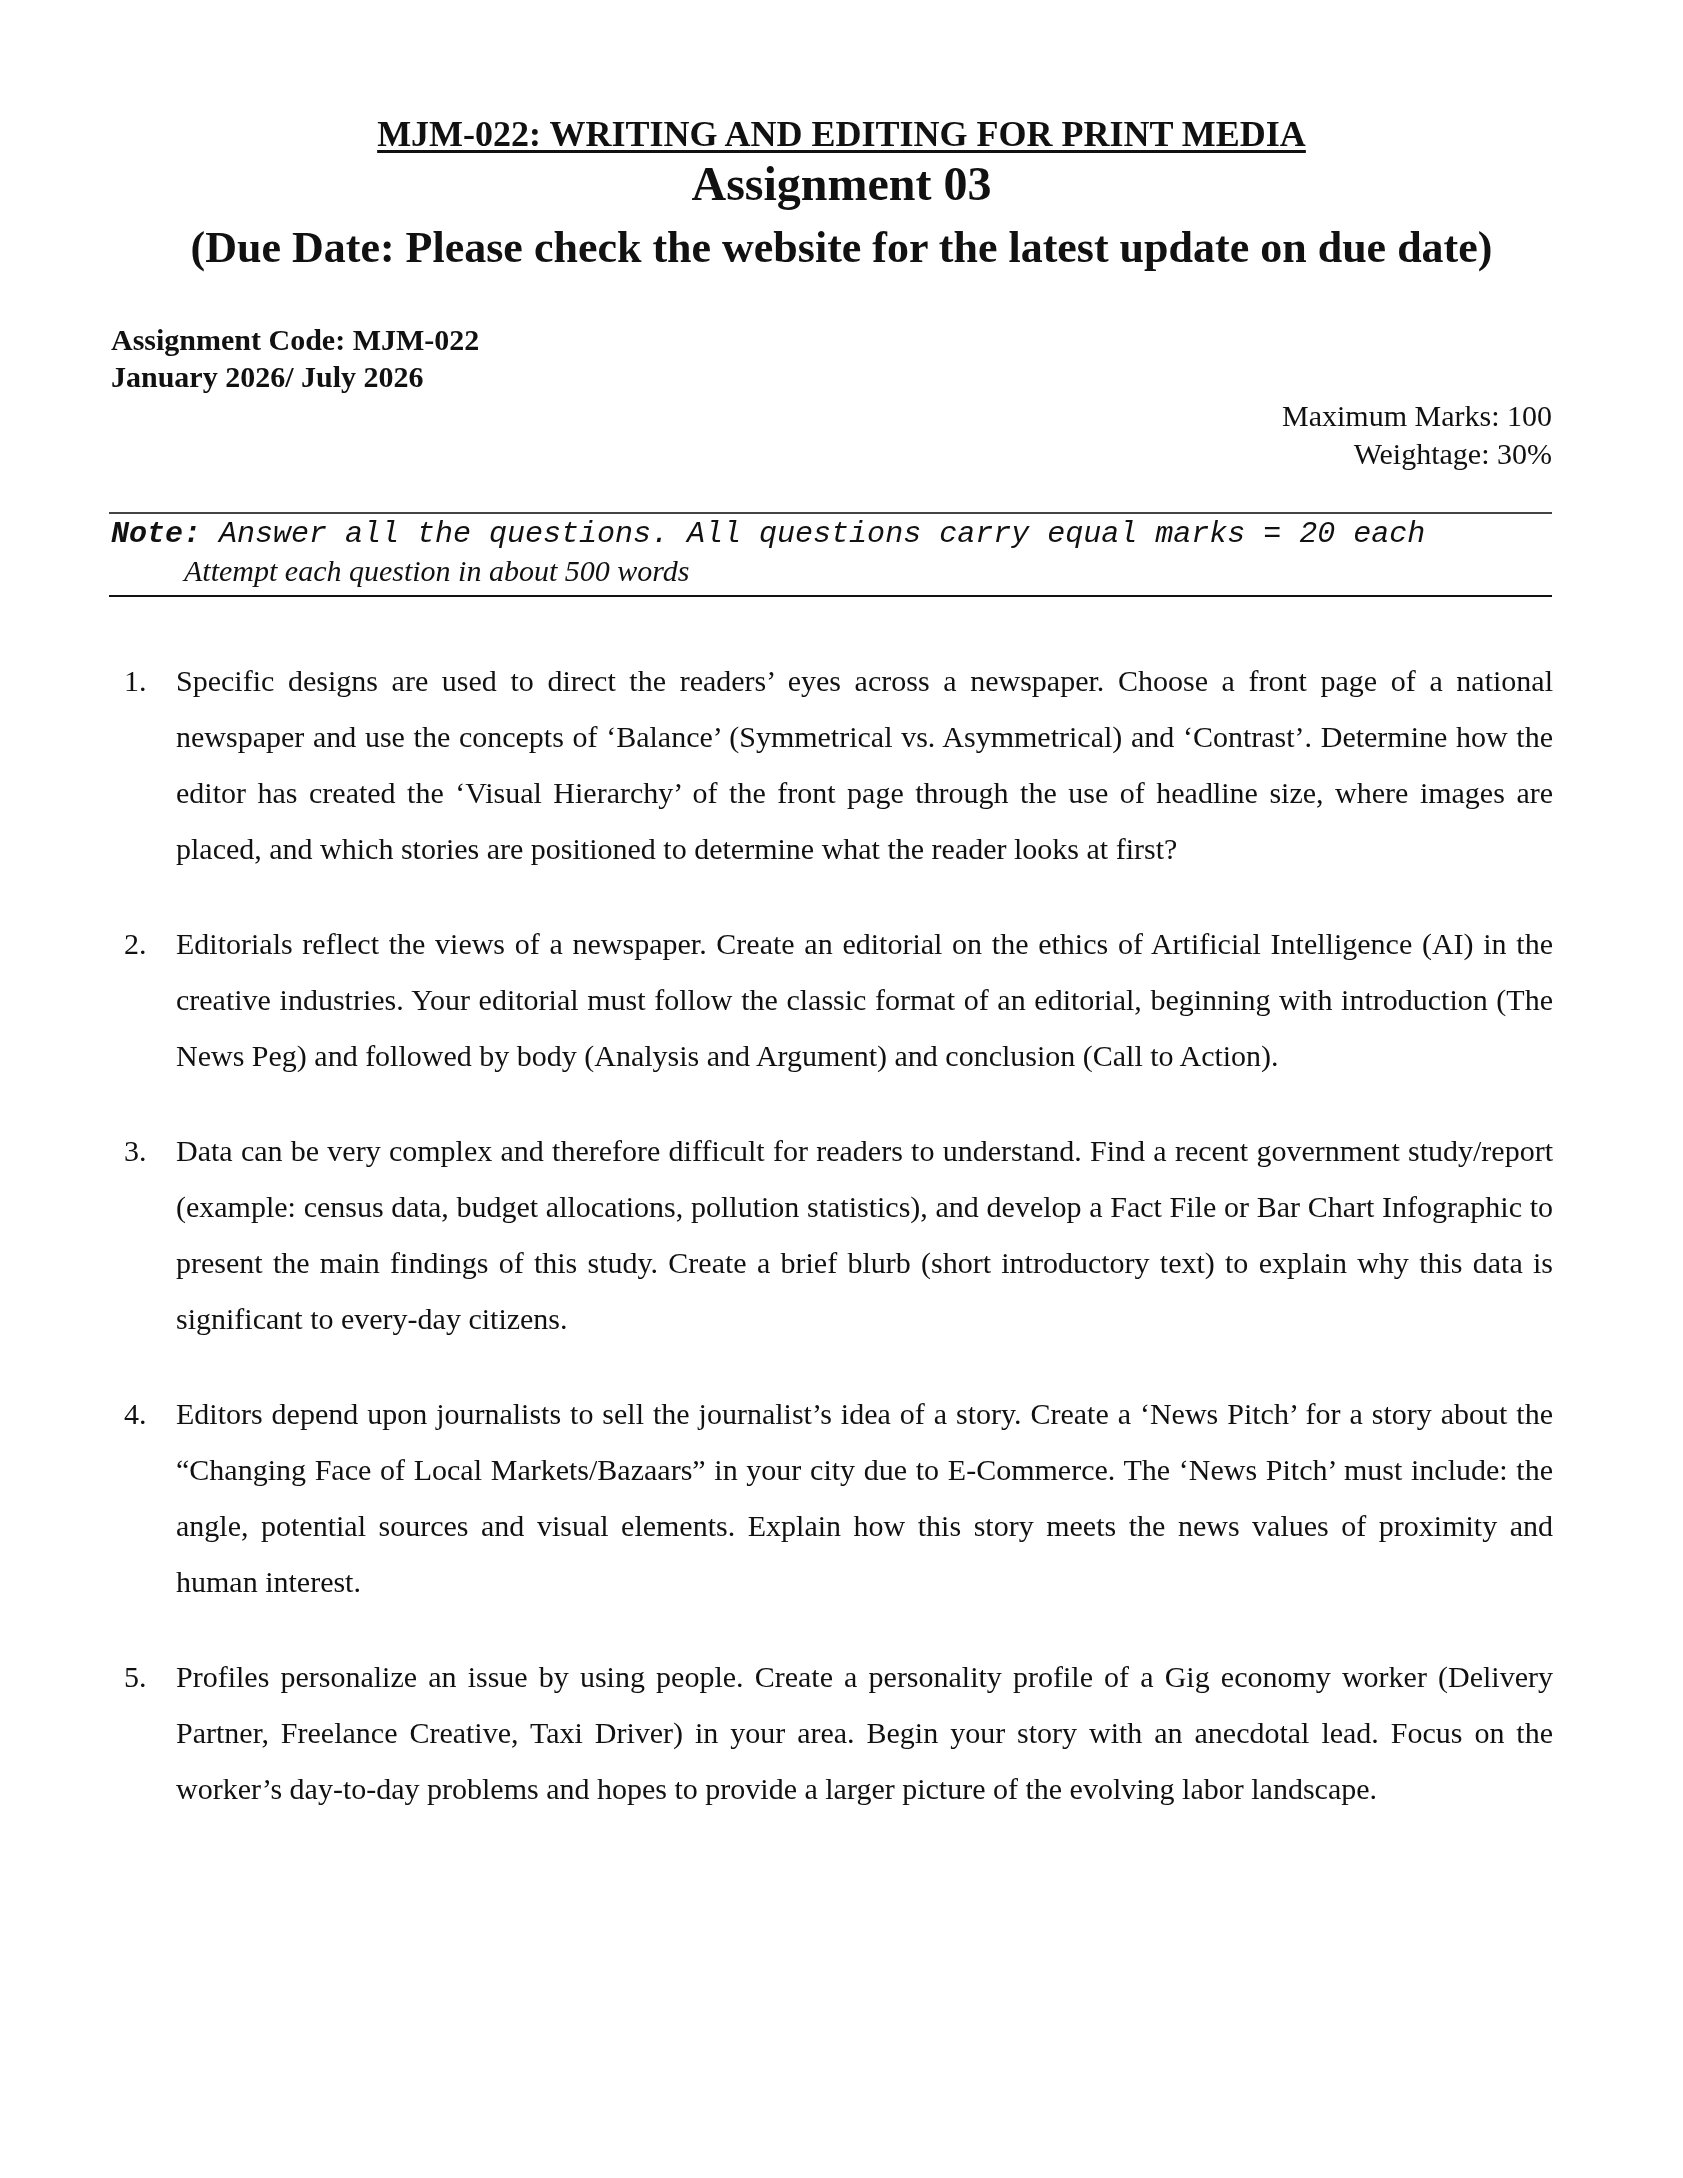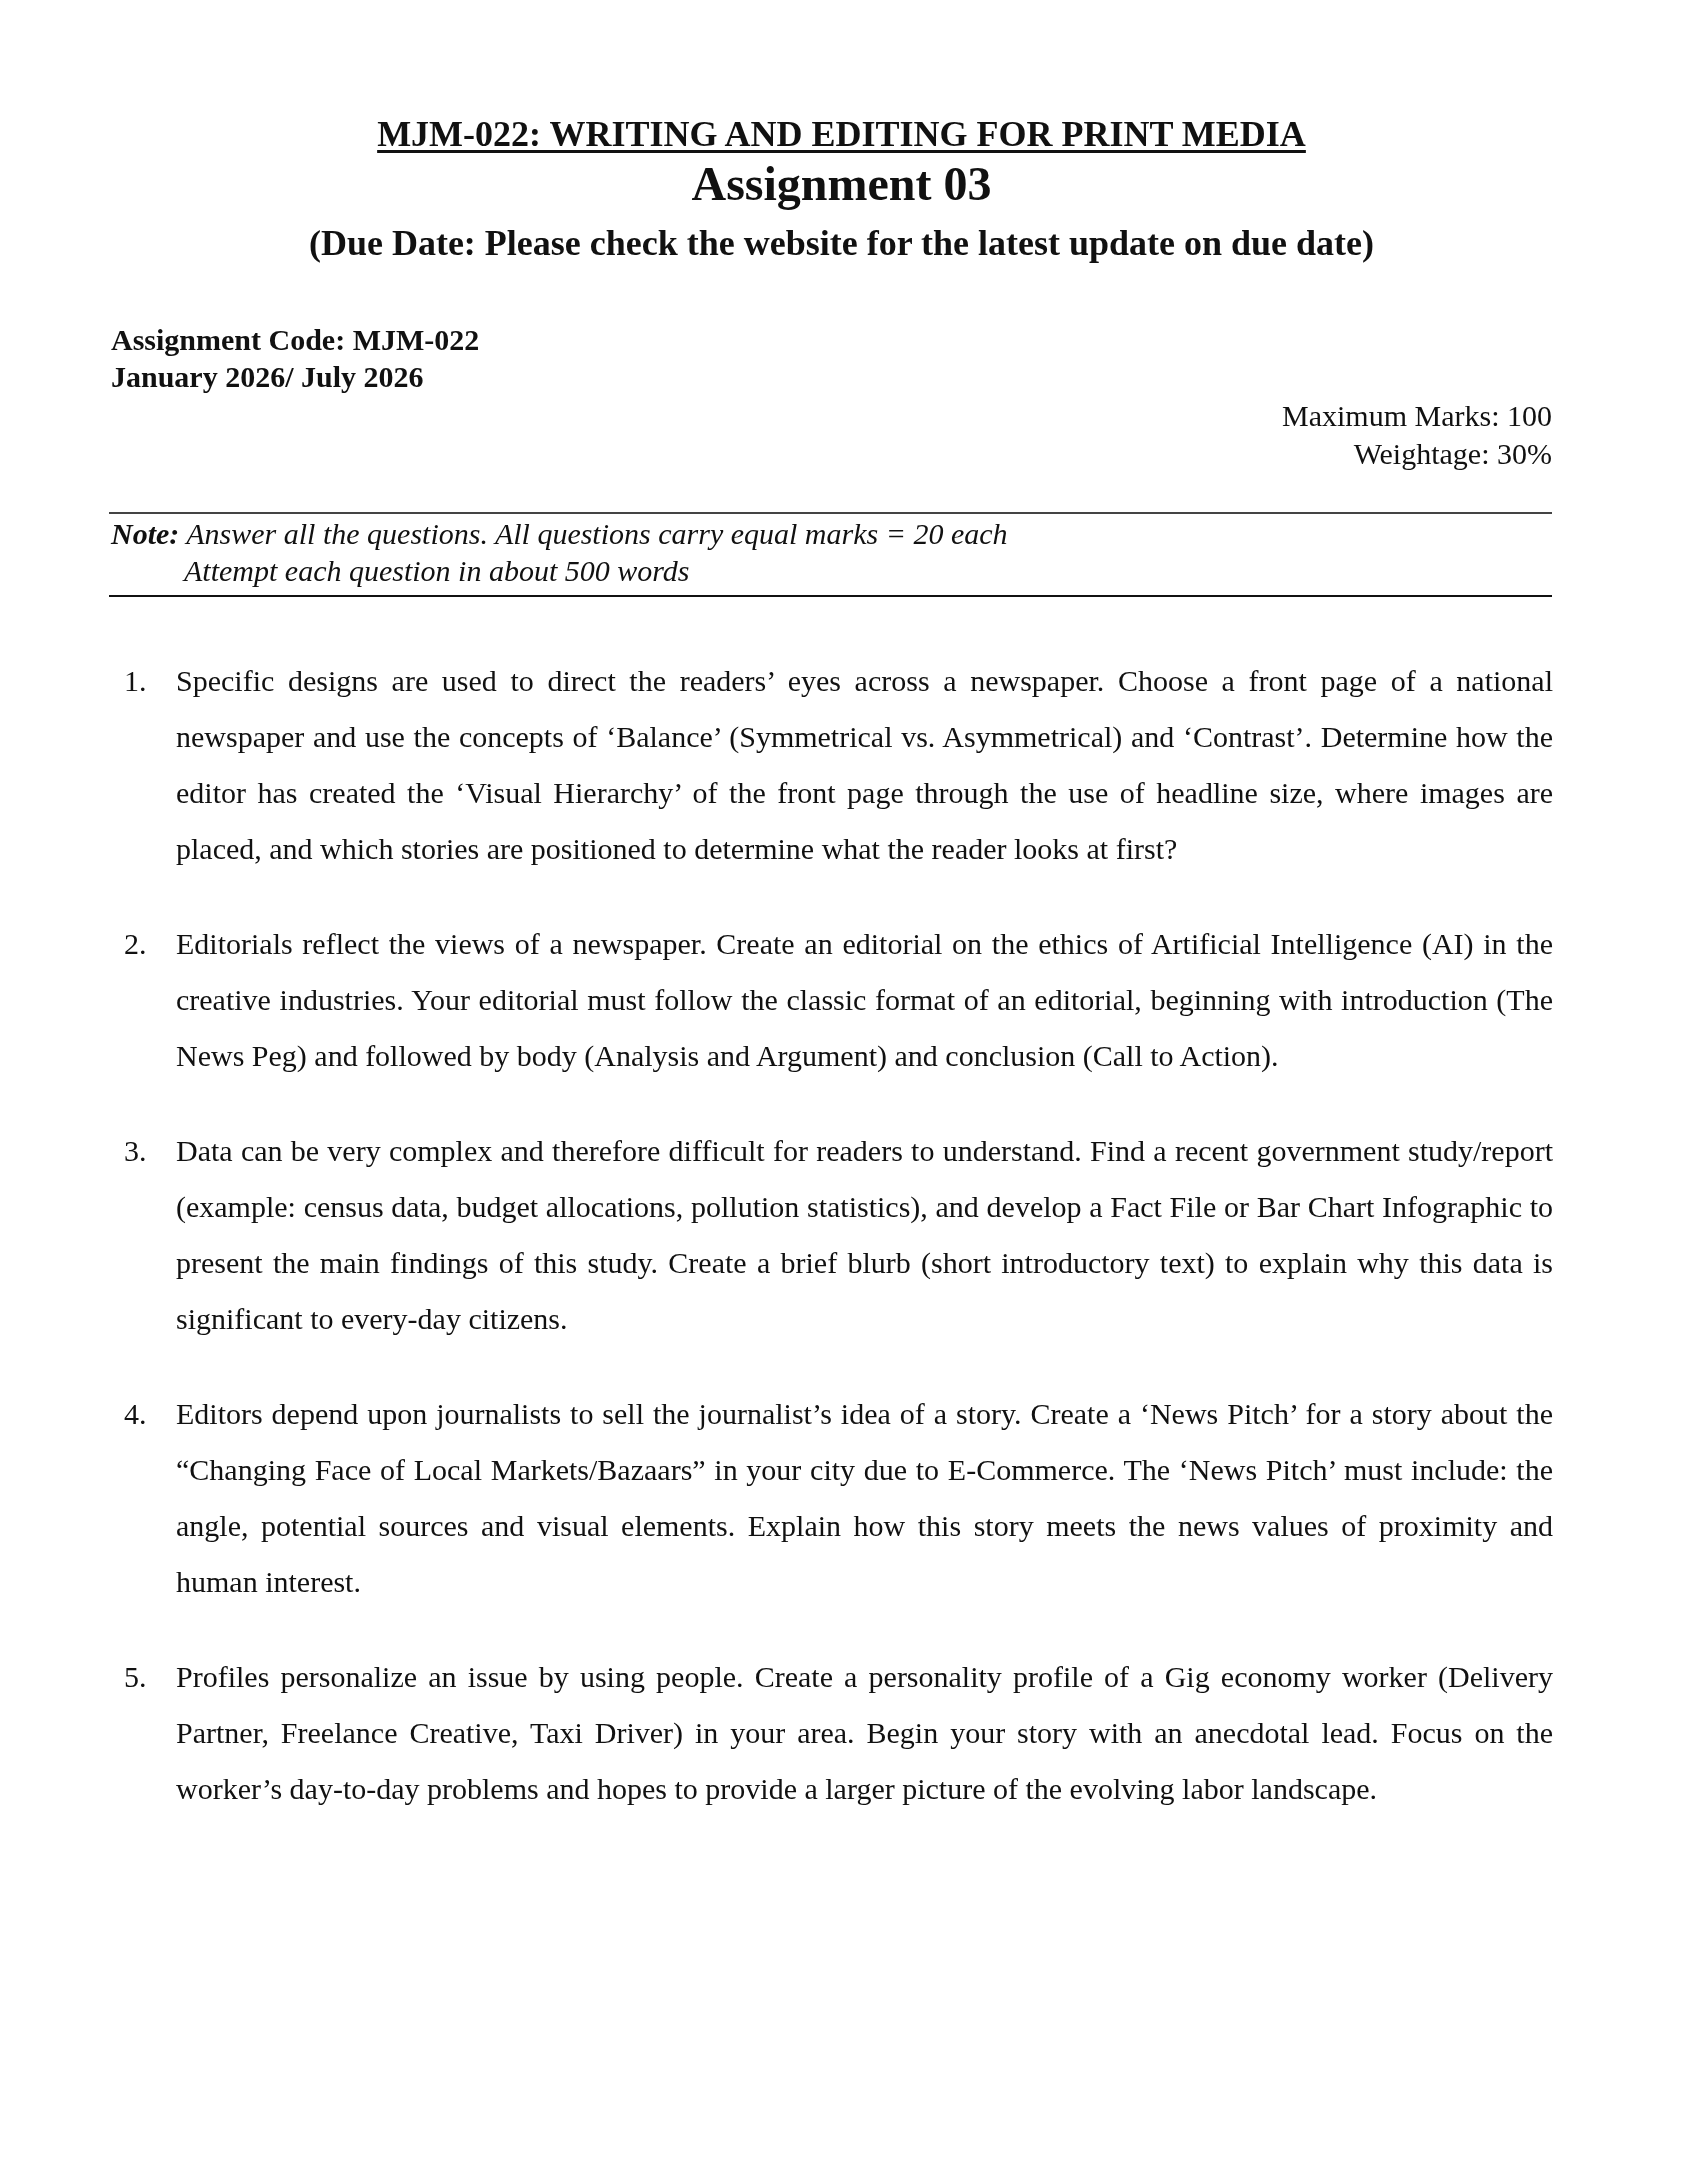--- a/index.html
+++ b/index.html
@@ -2,21 +2,21 @@
 <html><head>
 <meta charset="utf-8">
 <style>
   html, body { margin: 0; padding: 0; background: #ffffff; }
   body { width: 1683px; height: 2178px; position: relative; overflow: hidden;
          font-family: "Liberation Serif", "DejaVu Serif", serif; color: #111; }
   .abs { position: absolute; }
   .center { left: 0; width: 1683px; text-align: center; }
   .title { top: 113px; font-size: 36px; font-weight: bold; text-decoration: underline; text-underline-offset: 4px; text-decoration-thickness: 3px; }
   .subtitle { top: 156px; font-size: 48px; font-weight: bold; }
-  .due { top: 222px; font-size: 36px; font-weight: bold; }
+  .due { top: 222px; font-size: 44px; font-weight: bold; }
   .meta-left { left: 111px; font-size: 30px; font-weight: bold; }
   .meta-right { right: 131px; font-size: 30px; text-align: left; }
   .rule { left: 109px; width: 1443px; height: 0; border-top: 2px solid #444; }
   .note { left: 111px; font-size: 30px; font-style: italic; }
   .note b { font-weight: bold; }
   .questions { left: 124px; top: 653px; width: 1429px; }
   .q { position: relative; padding-left: 52px; font-size: 30px; line-height: 56px; text-align: justify; margin-bottom: 39px; }
   .q .num { position: absolute; left: 0; top: 0; }
 </style>
 </head>
@@ -25,21 +25,21 @@
 <div class="abs center title">MJM-022: WRITING AND EDITING FOR PRINT MEDIA</div>
 <div class="abs center subtitle">Assignment 03</div>
 <div class="abs center due">(Due Date: Please check the website for the latest update on due date)</div>
 
 <div class="abs meta-left" style="top:323px;">Assignment Code: MJM-022</div>
 <div class="abs meta-left" style="top:360px;">January 2026/ July 2026</div>
 <div class="abs meta-right" style="top:399px;">Maximum Marks: 100</div>
 <div class="abs meta-right" style="top:437px;">Weightage: 30%</div>
 
 <div class="abs rule" style="top:512px;"></div>
-<div class="abs note" style="top:517px;"><b>Note:</b><span> Answer all the questions. All questions carry equal marks = 20 each</span></div>
+<div class="abs note" style="top:517px;font-family:Liberation Mono, monospace;"><b>Note:</b><span> Answer all the questions. All questions carry equal marks = 20 each</span></div>
 <div class="abs note" style="top:554px; left:184px;">Attempt each question in about 500 words</div>
 <div class="abs rule" style="top:595px; border-top-color:#111;"></div>
 
 <div class="abs questions">
   <div class="q">
     <span class="num">1.</span>
     <span>Specific designs are used to direct the readers’ eyes across a newspaper. Choose a front page of a national newspaper and use the concepts of ‘Balance’ (Symmetrical vs. Asymmetrical) and ‘Contrast’. Determine how the editor has created the ‘Visual Hierarchy’ of the front page through the use of headline size, where images are placed, and which stories are positioned to determine what the reader looks at first?</span>
   </div>
   <div class="q">
     <span class="num">2.</span>

